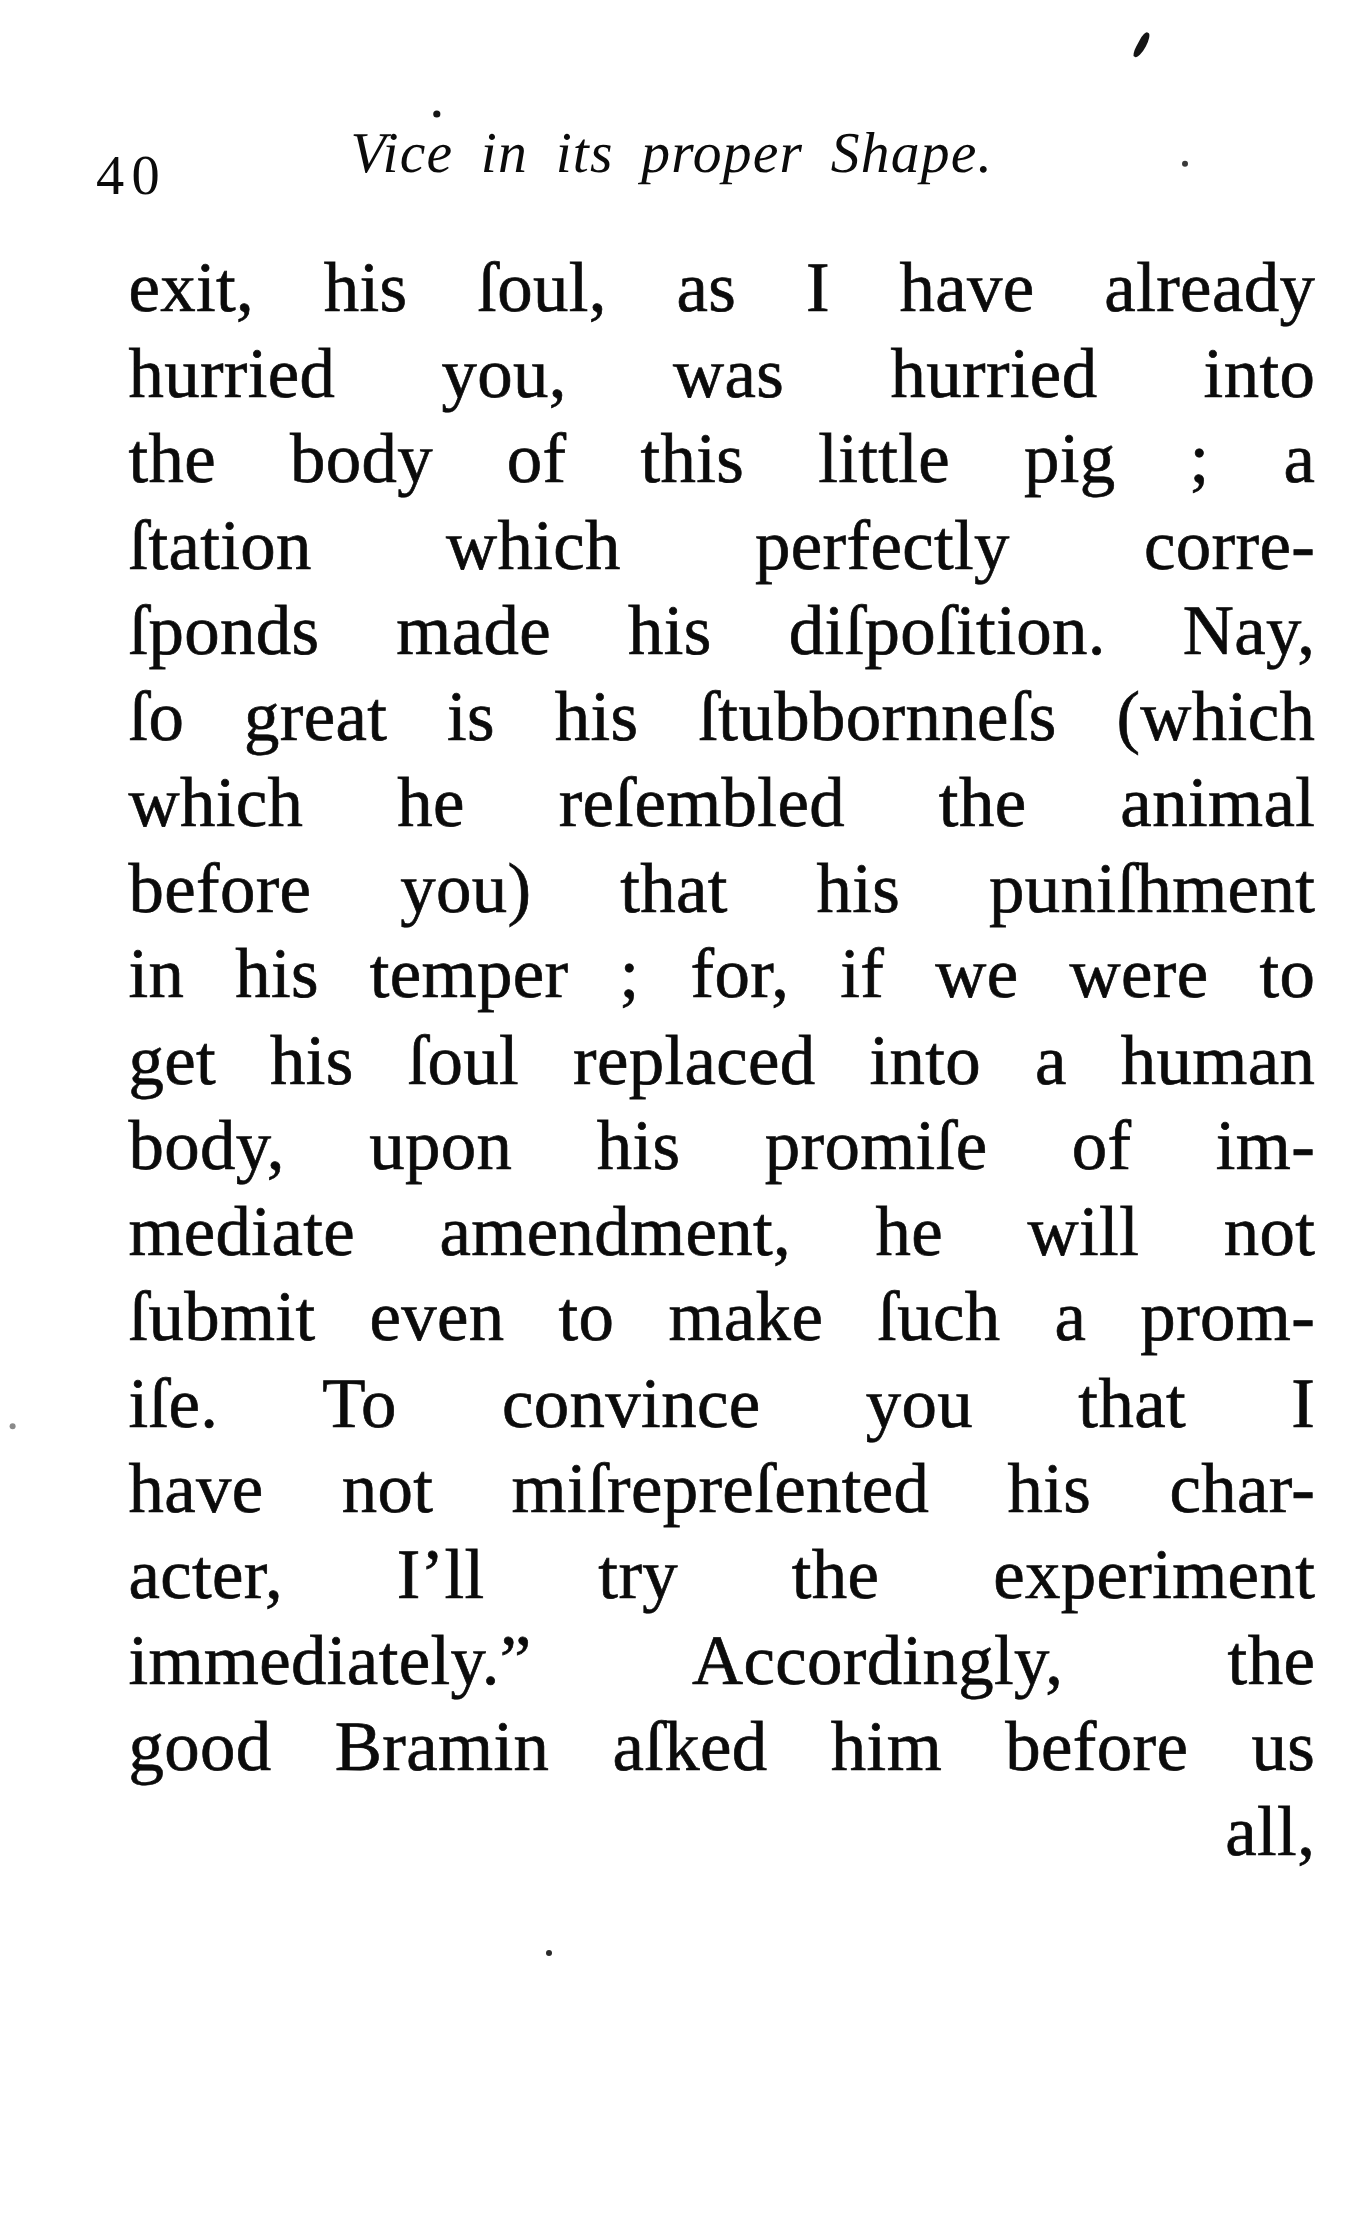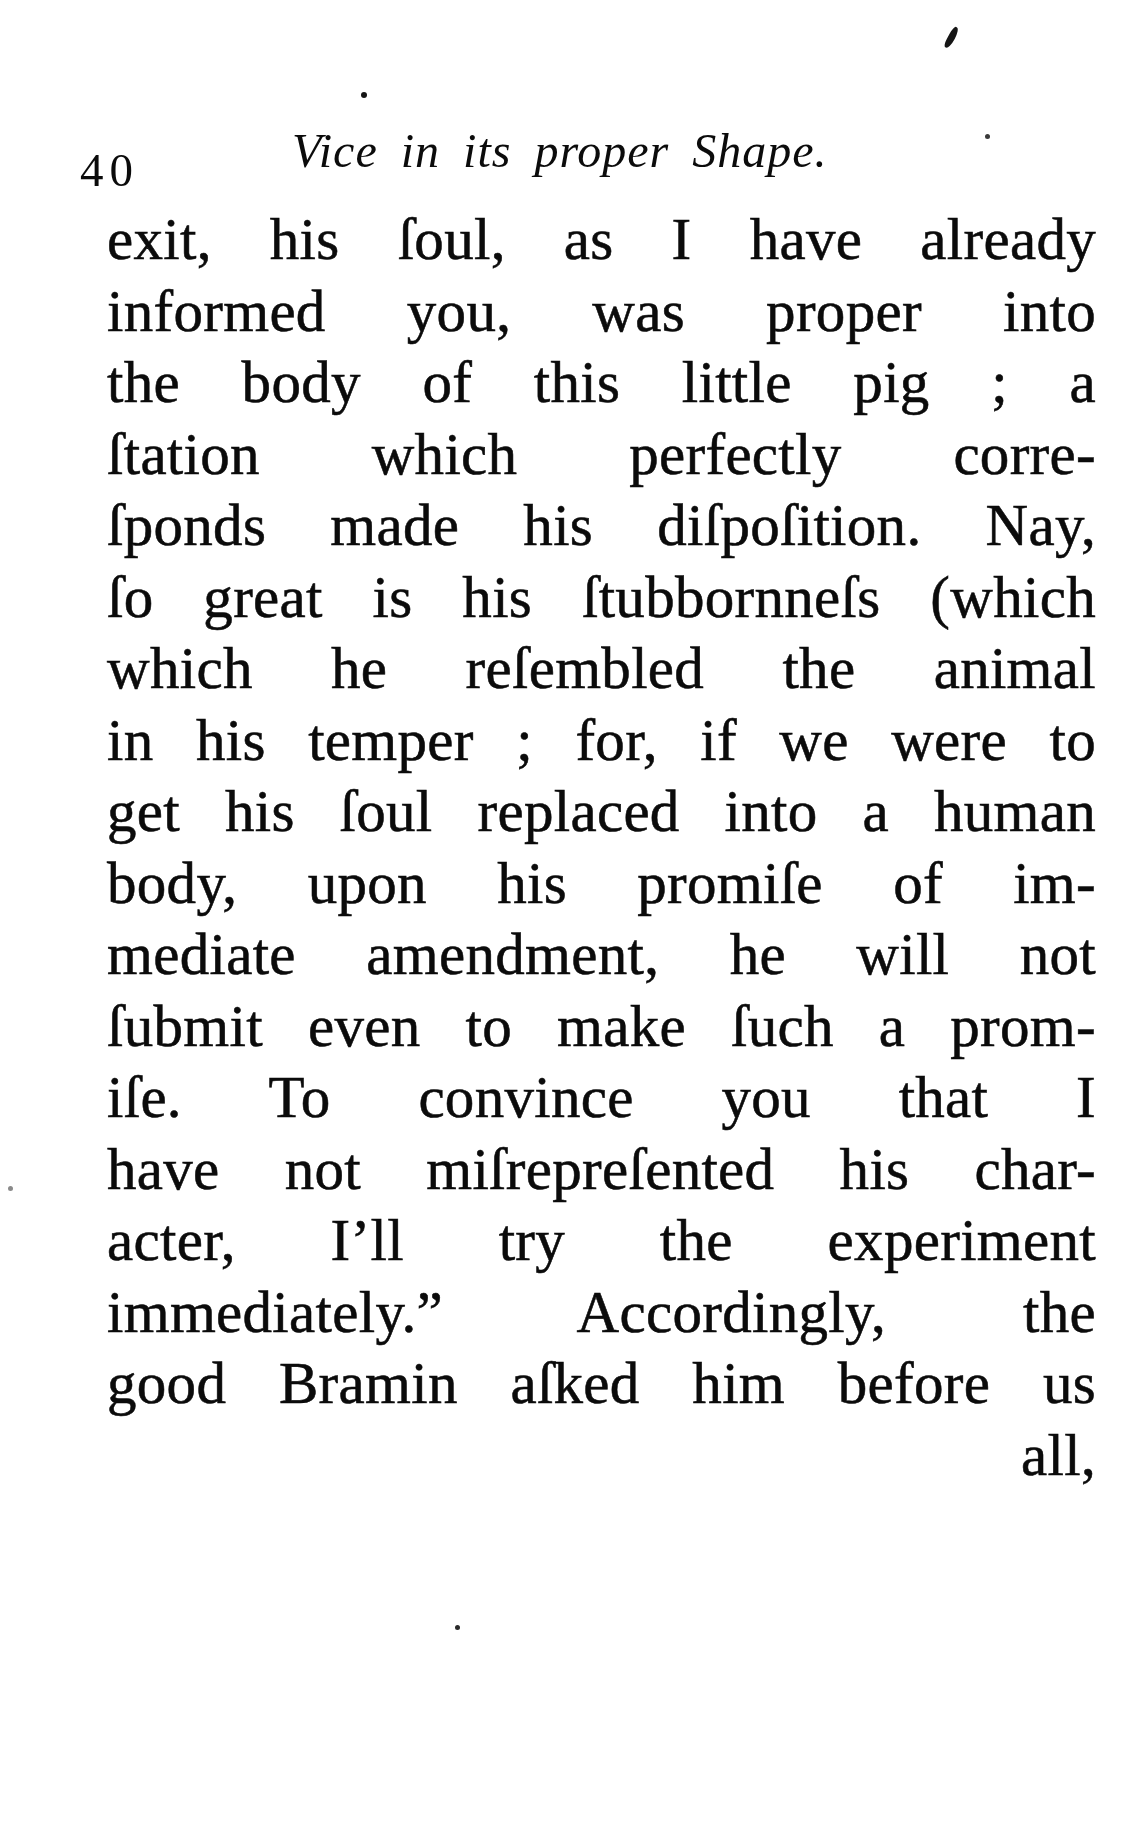--- a/index.html
+++ b/index.html
@@ -17,21 +17,20 @@
     font-family: "Liberation Serif", "DejaVu Serif", serif;
     color: #0b0b0b;
   }
   
   .page-header {
     position: absolute;
     top: 0;
     left: 0;
     width: 100%;
     height: 190px;
-    margin-top: 23px;
   }
   .page-number {
     position: absolute;
     left: 80px;
     top: 124px;
     font-size: 47px;
     letter-spacing: 6px;
     line-height: 1;
   }
   .running-title {
@@ -92,26 +91,27 @@
 
 <div class="page">
 
   <div class="page-header">
     <span class="page-number">40</span>
     <span class="running-title">Vice in its proper Shape.</span>
   </div>
 
   <div class="text-block">
     <div class="text-line">exit, his ſoul, as I have already</div>
-    <div class="text-line">informed you, was proper into</div>
+    <div class="text-line">hurried you, was hurried into</div>
     <div class="text-line">the body of this little pig ; a</div>
     <div class="text-line">ſtation which perfectly corre-</div>
     <div class="text-line">ſponds made his diſpoſition.  Nay,</div>
     <div class="text-line">ſo great is his ſtubbornneſs (which</div>
     <div class="text-line">which he reſembled the animal</div>
+    <div class="text-line">before you) that his puniſhment</div>
     <div class="text-line">in his temper ; for, if we were to</div>
     <div class="text-line">get his ſoul replaced into a human</div>
     <div class="text-line">body, upon his promiſe of im-</div>
     <div class="text-line">mediate amendment, he will not</div>
     <div class="text-line">ſubmit even to make ſuch a prom-</div>
     <div class="text-line">iſe.  To convince you that I</div>
     <div class="text-line">have not miſrepreſented his char-</div>
     <div class="text-line">acter, I’ll try the experiment</div>
     <div class="text-line">immediately.”  Accordingly, the</div>
     <div class="text-line">good Bramin aſked him before us</div>

